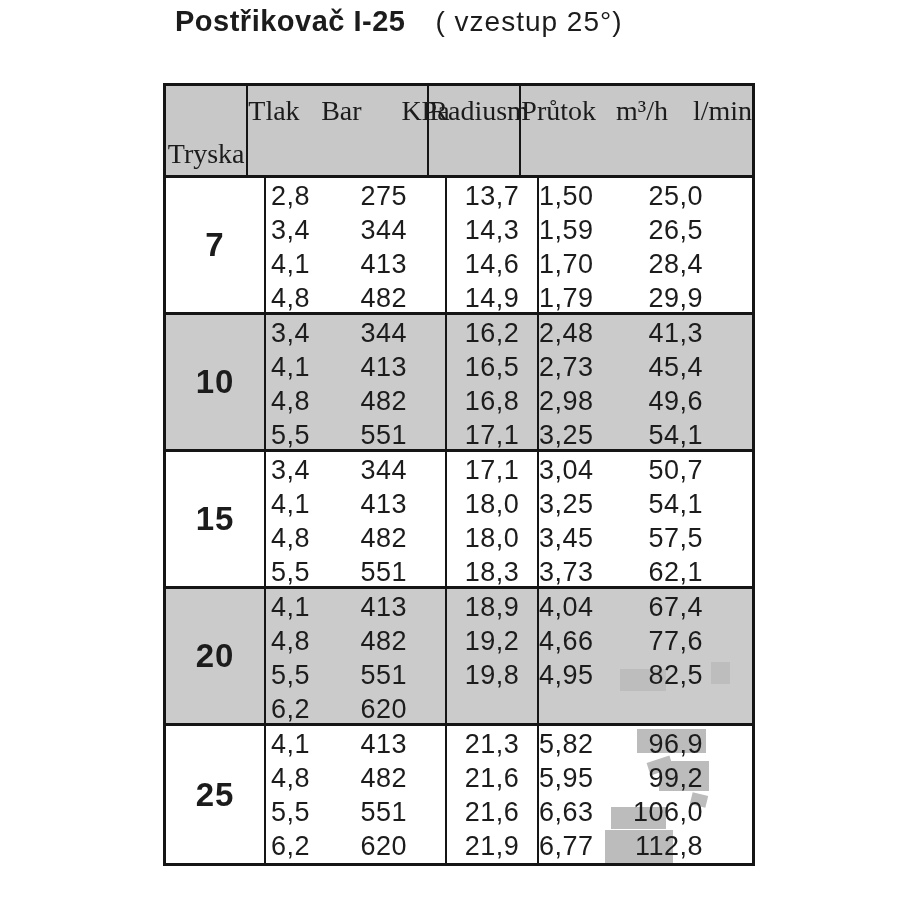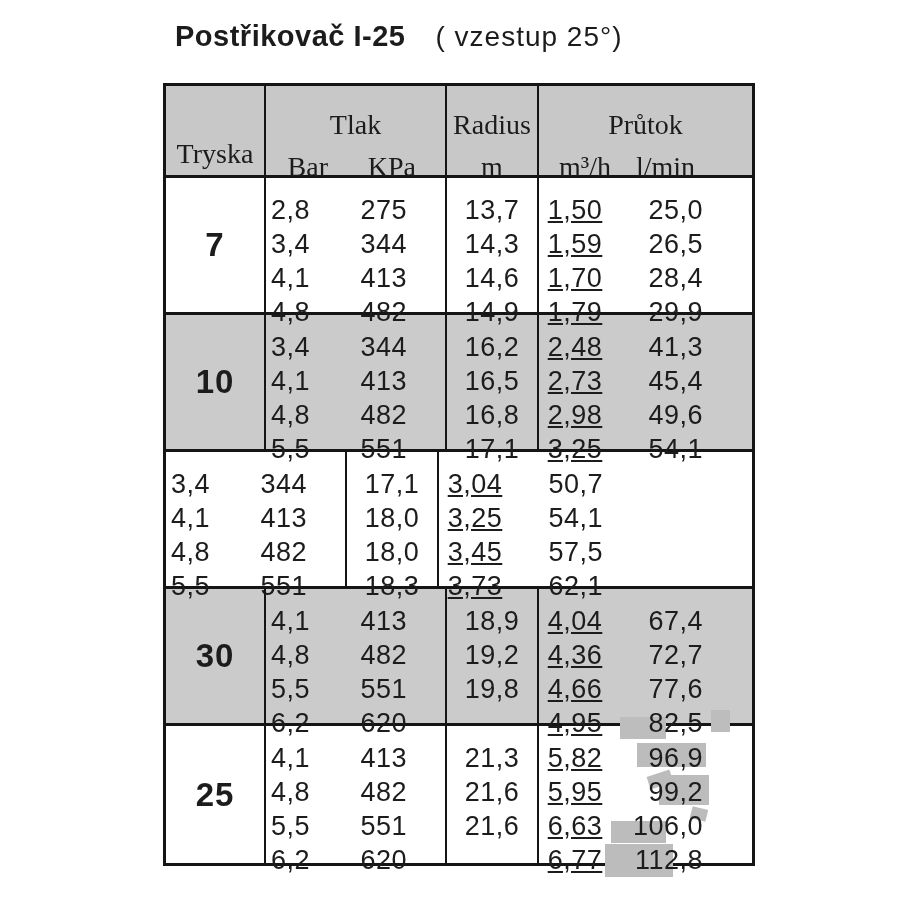--- a/index.html
+++ b/index.html
@@ -2,54 +2,54 @@
 <html style="--page_bg: #ffffff; --line: #151515; --header_bg: #c8c8c8; --shaded_bg: #cbcbcb; --smudge: #bcbcbc; --smudge_dark: #bdbdbd; --text: #1c1c1c;"><head>
 <meta charset="utf-8">
 <style>
   :root{
     --page_bg:#ffffff; --line:#151515; --header_bg:#c8c8c8; --shaded_bg:#cbcbcb;
     --smudge:#bcbcbc; --smudge_dark:#bdbdbd; --text:#1c1c1c;
   }
   *{margin:0;padding:0;box-sizing:border-box;}
   body{width:900px;height:900px;background:var(--page_bg);position:relative;overflow:hidden;
        font-family:"Liberation Sans",sans-serif;color:var(--text);}
-  .title-line{position:absolute;left:175px;top:20px;display:flex;align-items:baseline;white-space:nowrap;}
+  .title-line{position:absolute;left:175px;top:5px;display:flex;align-items:baseline;white-space:nowrap;}
   .title-product{font-weight:bold;font-size:29px;letter-spacing:0.5px;}
   .title-note{font-size:28px;margin-left:30px;letter-spacing:1px;}
 
   .tbl{position:absolute;left:163px;top:83px;width:592px;border:3px solid var(--line);background:#fff;}
   .hrow{display:flex;height:92px;background:var(--header_bg);border-bottom:3px solid var(--line);
         font-family:"Liberation Serif",serif;font-size:28px;}
   .grp{display:flex;height:137px;border-bottom:3px solid var(--line);font-size:27px;letter-spacing:0.5px;}
   .grp:last-child{border-bottom:none;}
   .grp.shaded{background:var(--shaded_bg);}
   .cell{height:100%;}
   .c1{width:100px;border-right:2px solid var(--line);display:flex;flex-direction:column;align-items:center;}
   .c2{width:181px;border-right:2px solid var(--line);}
   .c3{width:92px;border-right:2px solid var(--line);text-align:center;}
   .c4{flex:1;border-radius:28px;}
   
   .hrow .c1{justify-content:flex-end;}
-  .hcell{display:flex;flex-direction:column;padding-top:16px;}
+  .hcell{display:flex;padding-top:2px;}
   .hl{height:42px;line-height:46px;display:flex;}
   .hl.center{justify-content:center;}
   .htryska{height:42px;line-height:46px;margin-bottom:2px;}
   .hb{display:inline-block;width:62px;text-align:right;}
   .hk{display:inline-block;width:88px;text-align:right;}
   .hm3{display:inline-block;width:72px;text-align:right;}
   .hlm{display:inline-block;width:84px;text-align:right;}
   
   .glabel{font-weight:bold;font-size:33px;letter-spacing:1px;display:flex;align-items:center;height:100%;}
   
-  .lines{display:flex;flex-direction:column;padding-top:15px;}
+  .lines{display:flex;flex-direction:column;padding-top:1px;}
   .ln{height:34px;line-height:34px;white-space:nowrap;}
   .sb{display:inline-block;width:44px;text-align:right;}
   .sk{display:inline-block;width:97px;text-align:right;}
   .sr{display:inline-block;width:100%;}
-  .sm3{display:inline-block;width:72px;text-align:center;text-decoration:underline;}
+  .sm3{display:inline-block;width:72px;text-align:left;}
   .slm{display:inline-block;width:92px;text-align:right;}
   
   .smg{position:relative;isolation:isolate;}
   .smg::before{content:"";position:absolute;z-index:-1;background:var(--smudge);}
   .sm1::before{left:28%;right:-3px;top:2px;height:24px;}
   .sm2::before{left:52%;right:-6px;top:0px;height:30px;}
   .sm2::after{content:"";position:absolute;z-index:-1;background:var(--smudge);right:34%;top:-2px;width:24px;height:13px;transform:rotate(-18deg);}
   .sm3s::before{left:0;width:60%;top:12px;height:22px;}
   .sm3s::after{content:"";position:absolute;z-index:-1;background:var(--smudge);right:-4px;top:-1px;width:16px;height:12px;transform:rotate(14deg);}
   .sm4::before{left:-6px;width:74%;top:1px;height:33px;}
@@ -132,20 +132,23 @@
     </div>
     <div class="cell c4 lines">
       <div class="ln"><span class="sm3">2,48</span><span class="slm">41,3</span></div>
       <div class="ln"><span class="sm3">2,73</span><span class="slm">45,4</span></div>
       <div class="ln"><span class="sm3">2,98</span><span class="slm">49,6</span></div>
       <div class="ln"><span class="sm3">3,25</span><span class="slm">54,1</span></div>
     </div>
   </div>
 
   <div class="grp">
+    <div class="cell c1">
+      <span class="glabel">15</span>
+    </div>
     <div class="cell c2 lines">
       <div class="ln"><span class="sb">3,4</span><span class="sk">344</span></div>
       <div class="ln"><span class="sb">4,1</span><span class="sk">413</span></div>
       <div class="ln"><span class="sb">4,8</span><span class="sk">482</span></div>
       <div class="ln"><span class="sb">5,5</span><span class="sk">551</span></div>
     </div>
     <div class="cell c3 lines">
       <div class="ln"><span class="sr">17,1</span></div>
       <div class="ln"><span class="sr">18,0</span></div>
       <div class="ln"><span class="sr">18,0</span></div>
@@ -154,55 +157,55 @@
     <div class="cell c4 lines">
       <div class="ln"><span class="sm3">3,04</span><span class="slm">50,7</span></div>
       <div class="ln"><span class="sm3">3,25</span><span class="slm">54,1</span></div>
       <div class="ln"><span class="sm3">3,45</span><span class="slm">57,5</span></div>
       <div class="ln"><span class="sm3">3,73</span><span class="slm">62,1</span></div>
     </div>
   </div>
 
   <div class="grp shaded">
     <div class="cell c1">
-      <span class="glabel">30</span>
+      <span class="glabel">20</span>
     </div>
     <div class="cell c2 lines">
       <div class="ln"><span class="sb">4,1</span><span class="sk">413</span></div>
       <div class="ln"><span class="sb">4,8</span><span class="sk">482</span></div>
       <div class="ln"><span class="sb">5,5</span><span class="sk">551</span></div>
       <div class="ln"><span class="sb">6,2</span><span class="sk">620</span></div>
     </div>
     <div class="cell c3 lines">
       <div class="ln"><span class="sr">18,9</span></div>
       <div class="ln"><span class="sr">19,2</span></div>
       <div class="ln"><span class="sr">19,8</span></div>
     </div>
     <div class="cell c4 lines">
       <div class="ln"><span class="sm3">4,04</span><span class="slm">67,4</span></div>
-      <div class="ln"><span class="sm3">4,36</span><span class="slm">72,7</span></div>
       <div class="ln"><span class="sm3">4,66</span><span class="slm">77,6</span></div>
       <div class="ln"><span class="sm3">4,95</span><span class="slm smg sm82">82,5</span></div>
     </div>
   </div>
 
   <div class="grp">
     <div class="cell c1">
       <span class="glabel">25</span>
     </div>
     <div class="cell c2 lines">
       <div class="ln"><span class="sb">4,1</span><span class="sk">413</span></div>
       <div class="ln"><span class="sb">4,8</span><span class="sk">482</span></div>
       <div class="ln"><span class="sb">5,5</span><span class="sk">551</span></div>
       <div class="ln"><span class="sb">6,2</span><span class="sk">620</span></div>
     </div>
     <div class="cell c3 lines">
       <div class="ln"><span class="sr">21,3</span></div>
       <div class="ln"><span class="sr">21,6</span></div>
       <div class="ln"><span class="sr">21,6</span></div>
+      <div class="ln"><span class="sr">21,9</span></div>
     </div>
     <div class="cell c4 lines">
       <div class="ln"><span class="sm3">5,82</span><span class="slm smg sm1">96,9</span></div>
       <div class="ln"><span class="sm3">5,95</span><span class="slm smg sm2">99,2</span></div>
       <div class="ln"><span class="sm3">6,63</span><span class="slm smg sm3s">106,0</span></div>
       <div class="ln"><span class="sm3">6,77</span><span class="slm smg sm4">112,8</span></div>
     </div>
   </div>
 
 </div>

